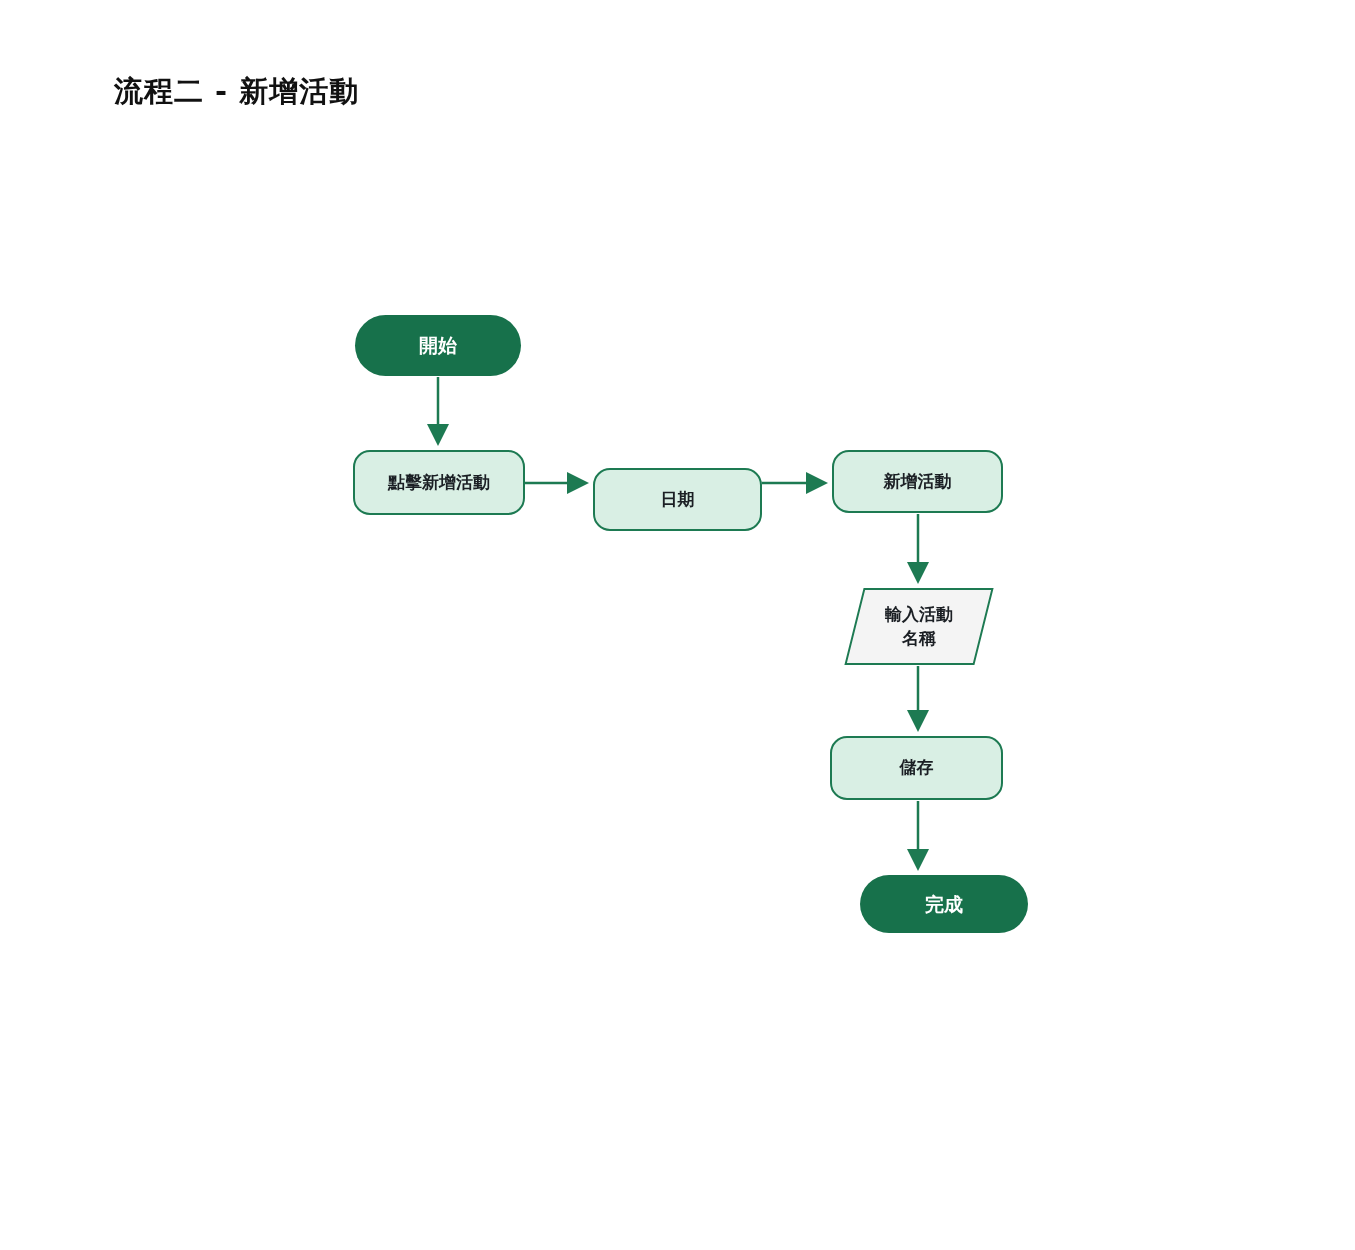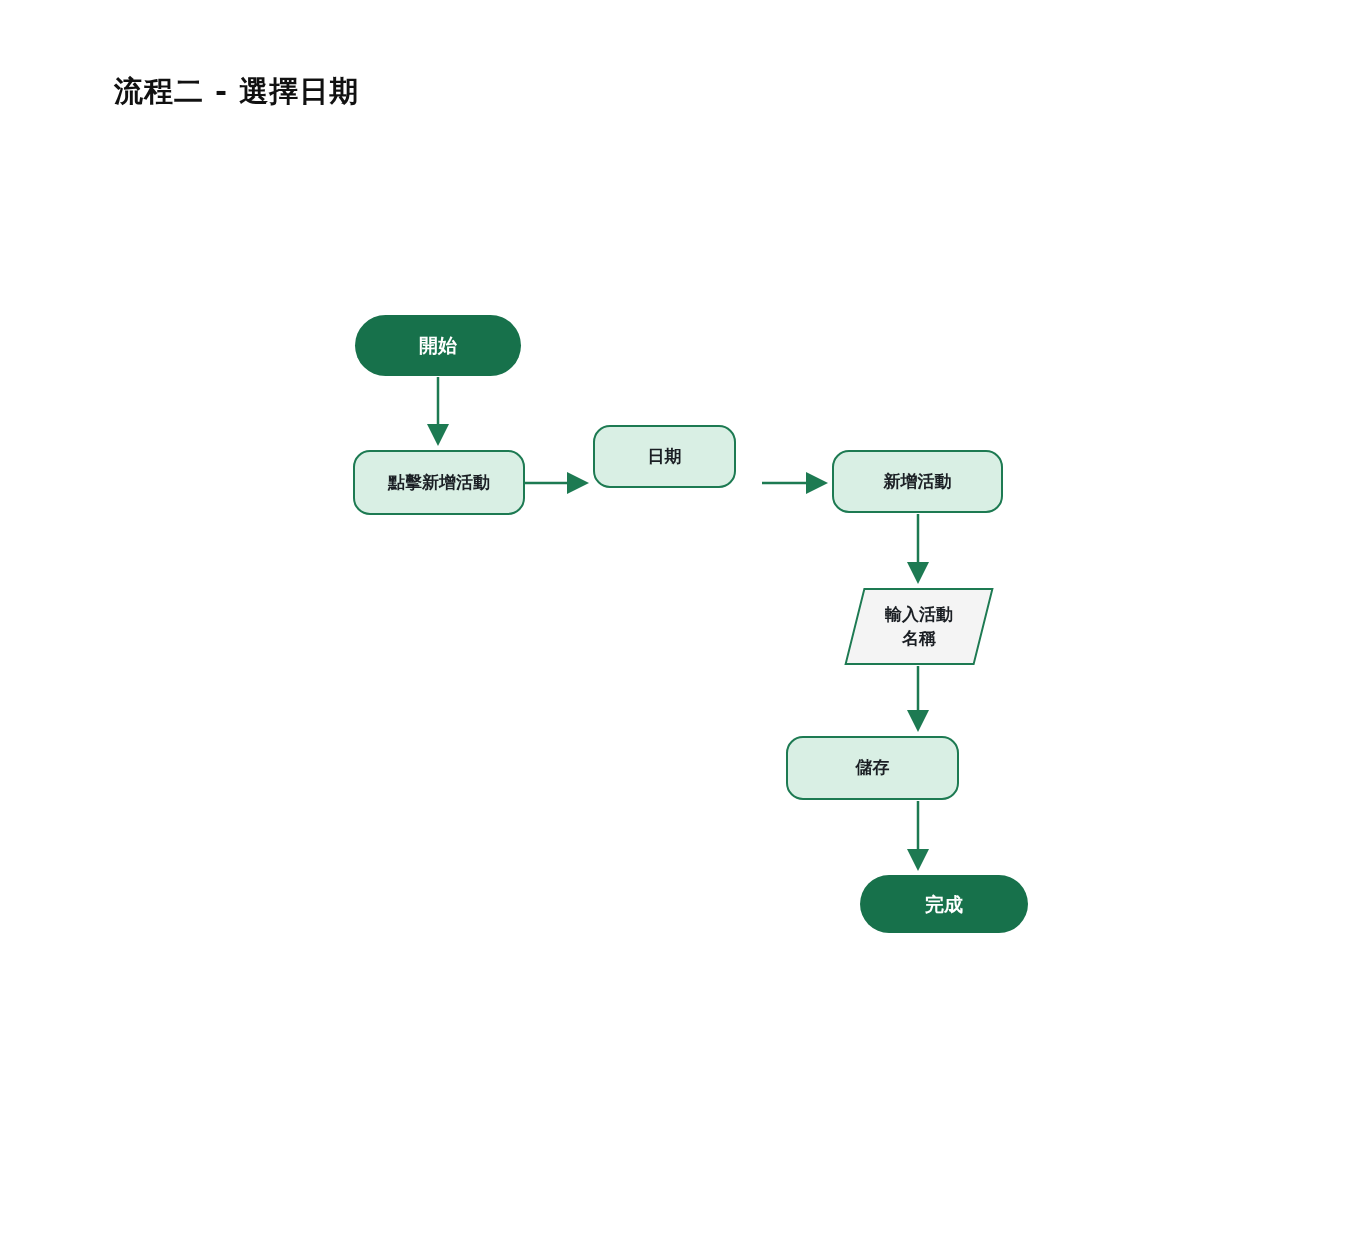--- a/index.html
+++ b/index.html
@@ -75,32 +75,32 @@
     background: var(--io-fill);
     border: 2px solid var(--node-border);
     transform: skewX(-14deg);
   }
   .io .node-label {
     transform: skewX(14deg);
   }
   
   #node-start       { left: 355px; top: 315px; width: 166px; height: 61px; }
   #node-click-add   { left: 353px; top: 450px; width: 172px; height: 65px; }
-  #node-date        { left: 593px; top: 425px; width: 143px; height: 63px; }
+  #node-date        { left: 593px; top: 468px; width: 169px; height: 63px; }
   #node-select-date { left: 832px; top: 450px; width: 171px; height: 63px; }
   #node-input-name  { left: 854px; top: 588px; width: 130px; height: 77px; }
-  #node-save        { left: 786px; top: 736px; width: 173px; height: 64px; }
+  #node-save        { left: 830px; top: 736px; width: 173px; height: 64px; }
   #node-done        { left: 860px; top: 875px; width: 168px; height: 58px; border-radius: 29px; }
 </style>
 </head>
 <body>
 
 <div class="canvas">
 
-  <h1 class="diagram-title">流程二 - 選擇日期</h1>
+  <h1 class="diagram-title">流程二 - 新增活動</h1>
 
   <svg class="edges-layer" viewBox="0 0 1355 1250" xmlns="http://www.w3.org/2000/svg">
     <defs>
       <marker id="arrowhead" markerWidth="9" markerHeight="9" refX="7" refY="4.5" orient="auto">
         <path class="arrowhead-shape" d="M0,0 L9,4.5 L0,9 z"></path>
       </marker>
     </defs>
     <line x1="438" y1="377" x2="438" y2="441" marker-end="url(#arrowhead)"></line>
     <line x1="525" y1="483" x2="584" y2="483" marker-end="url(#arrowhead)"></line>
     <line x1="762" y1="483" x2="823" y2="483" marker-end="url(#arrowhead)"></line>

